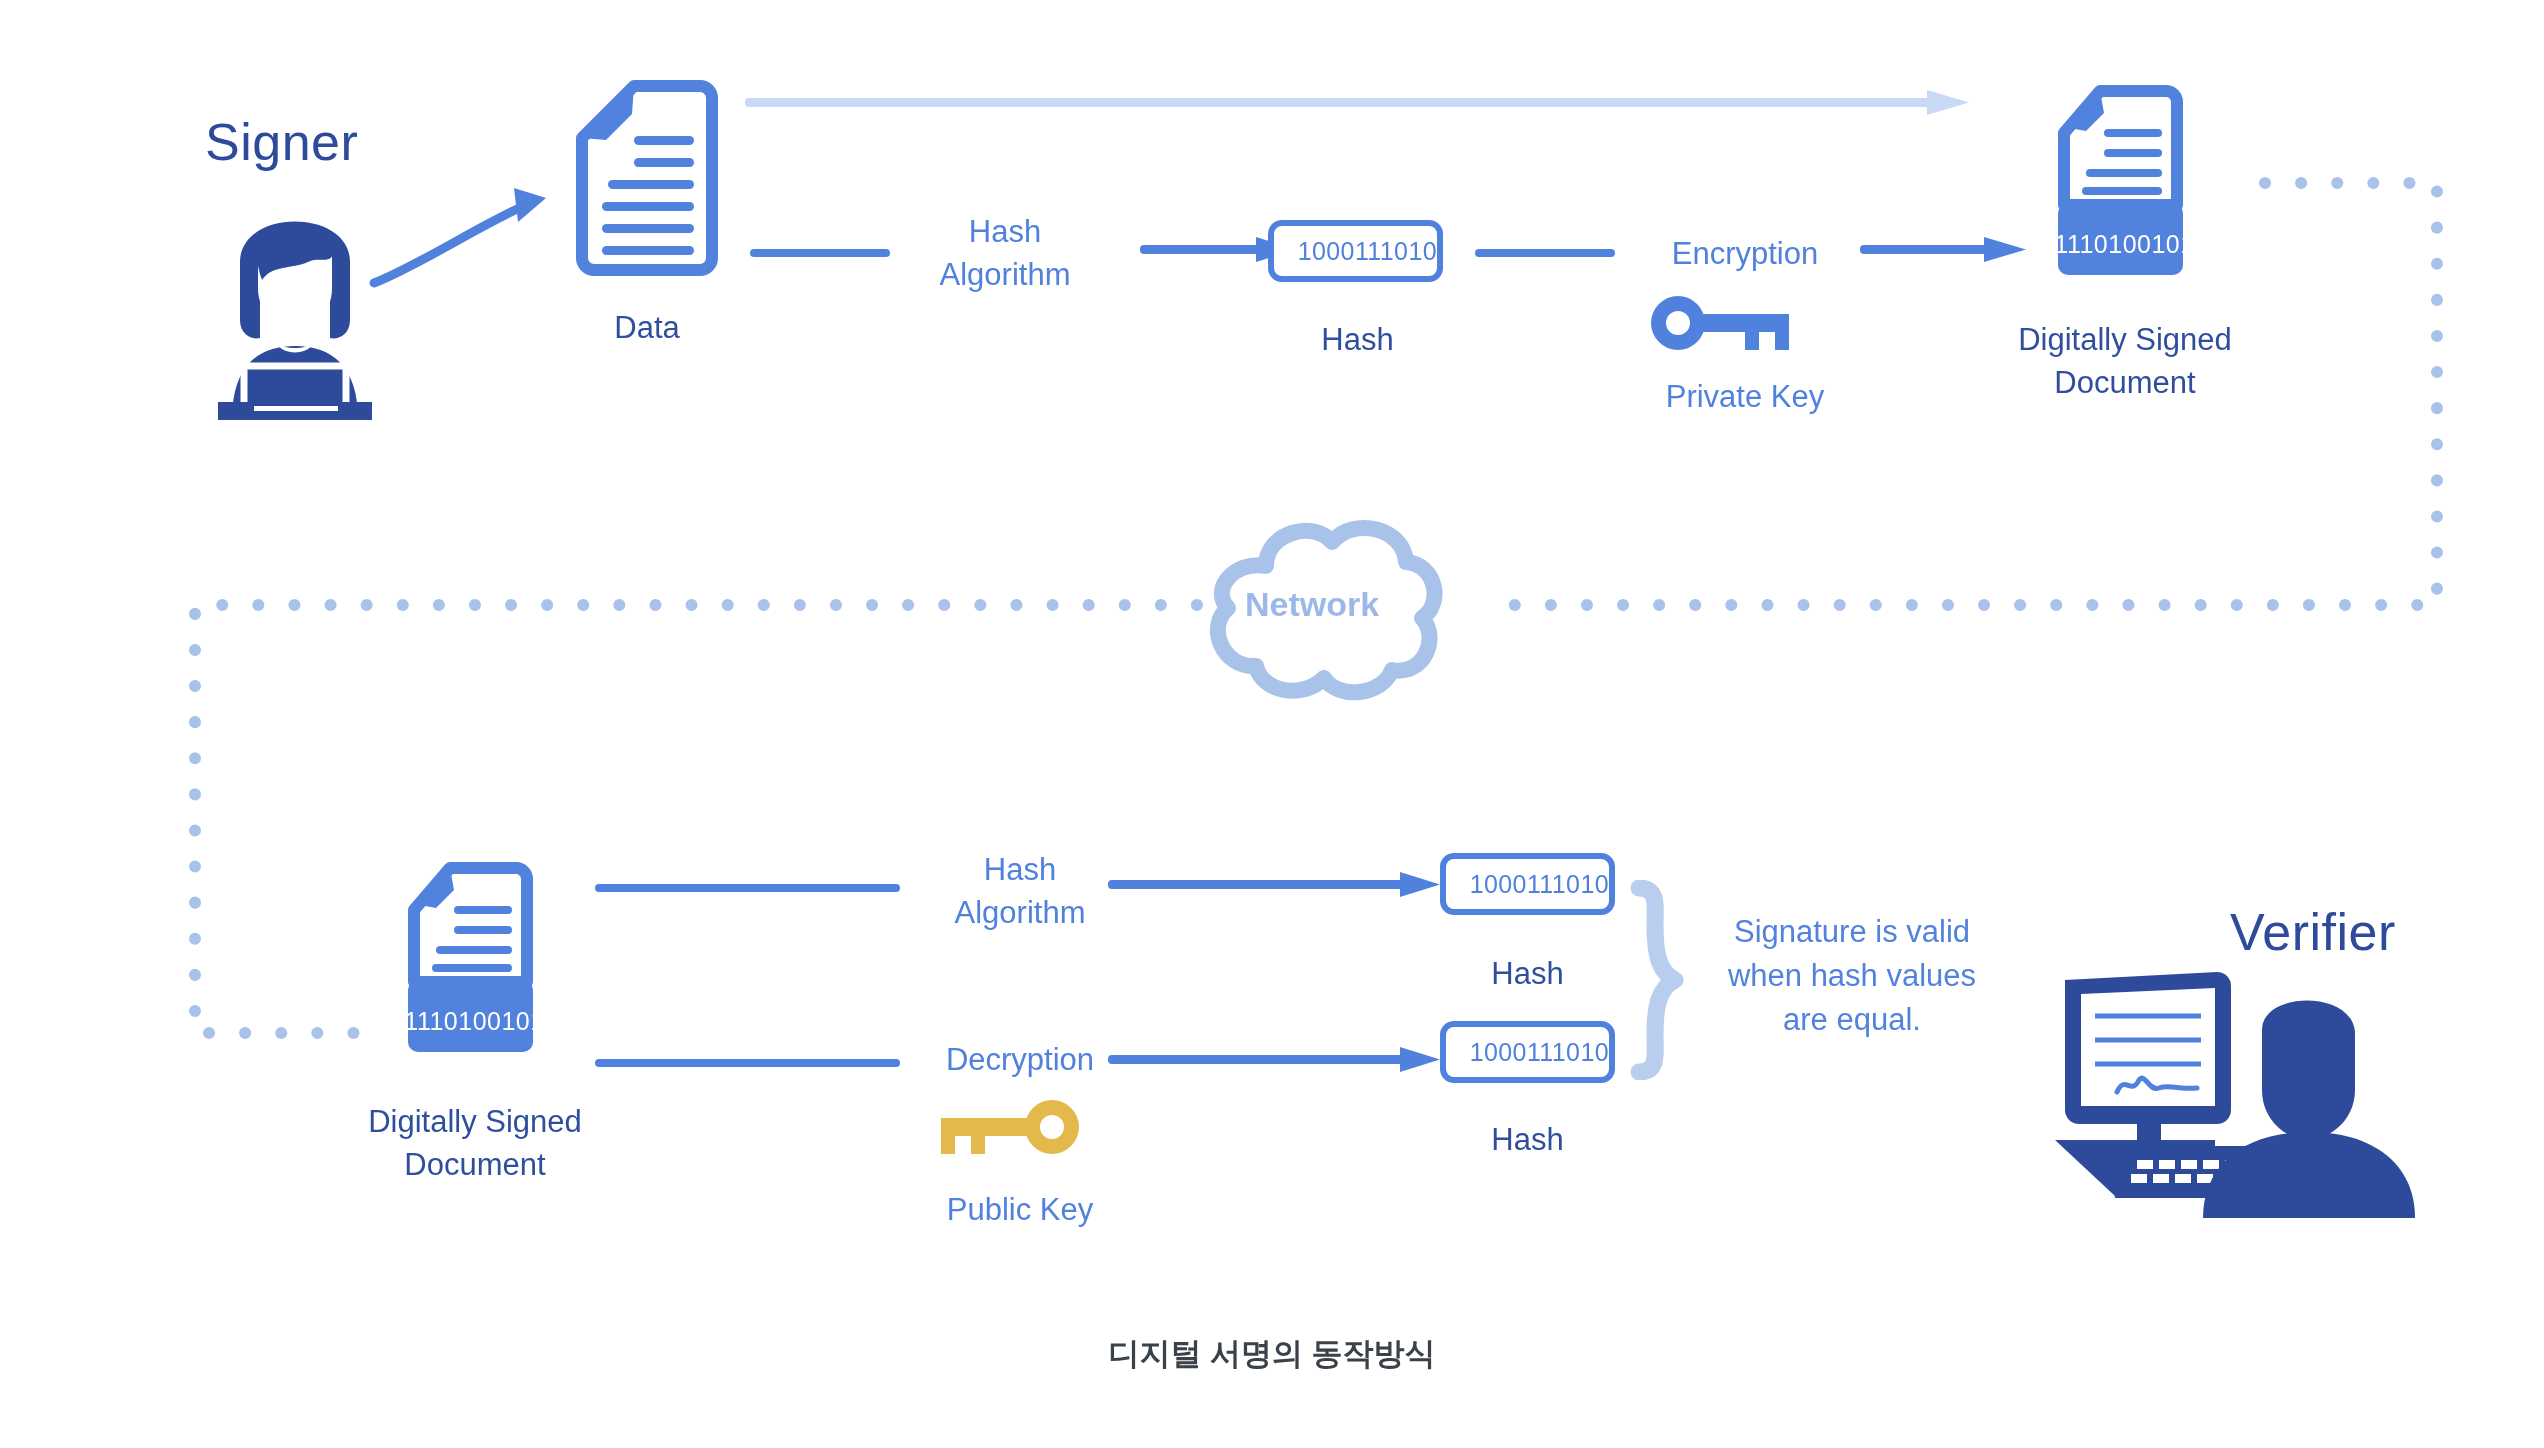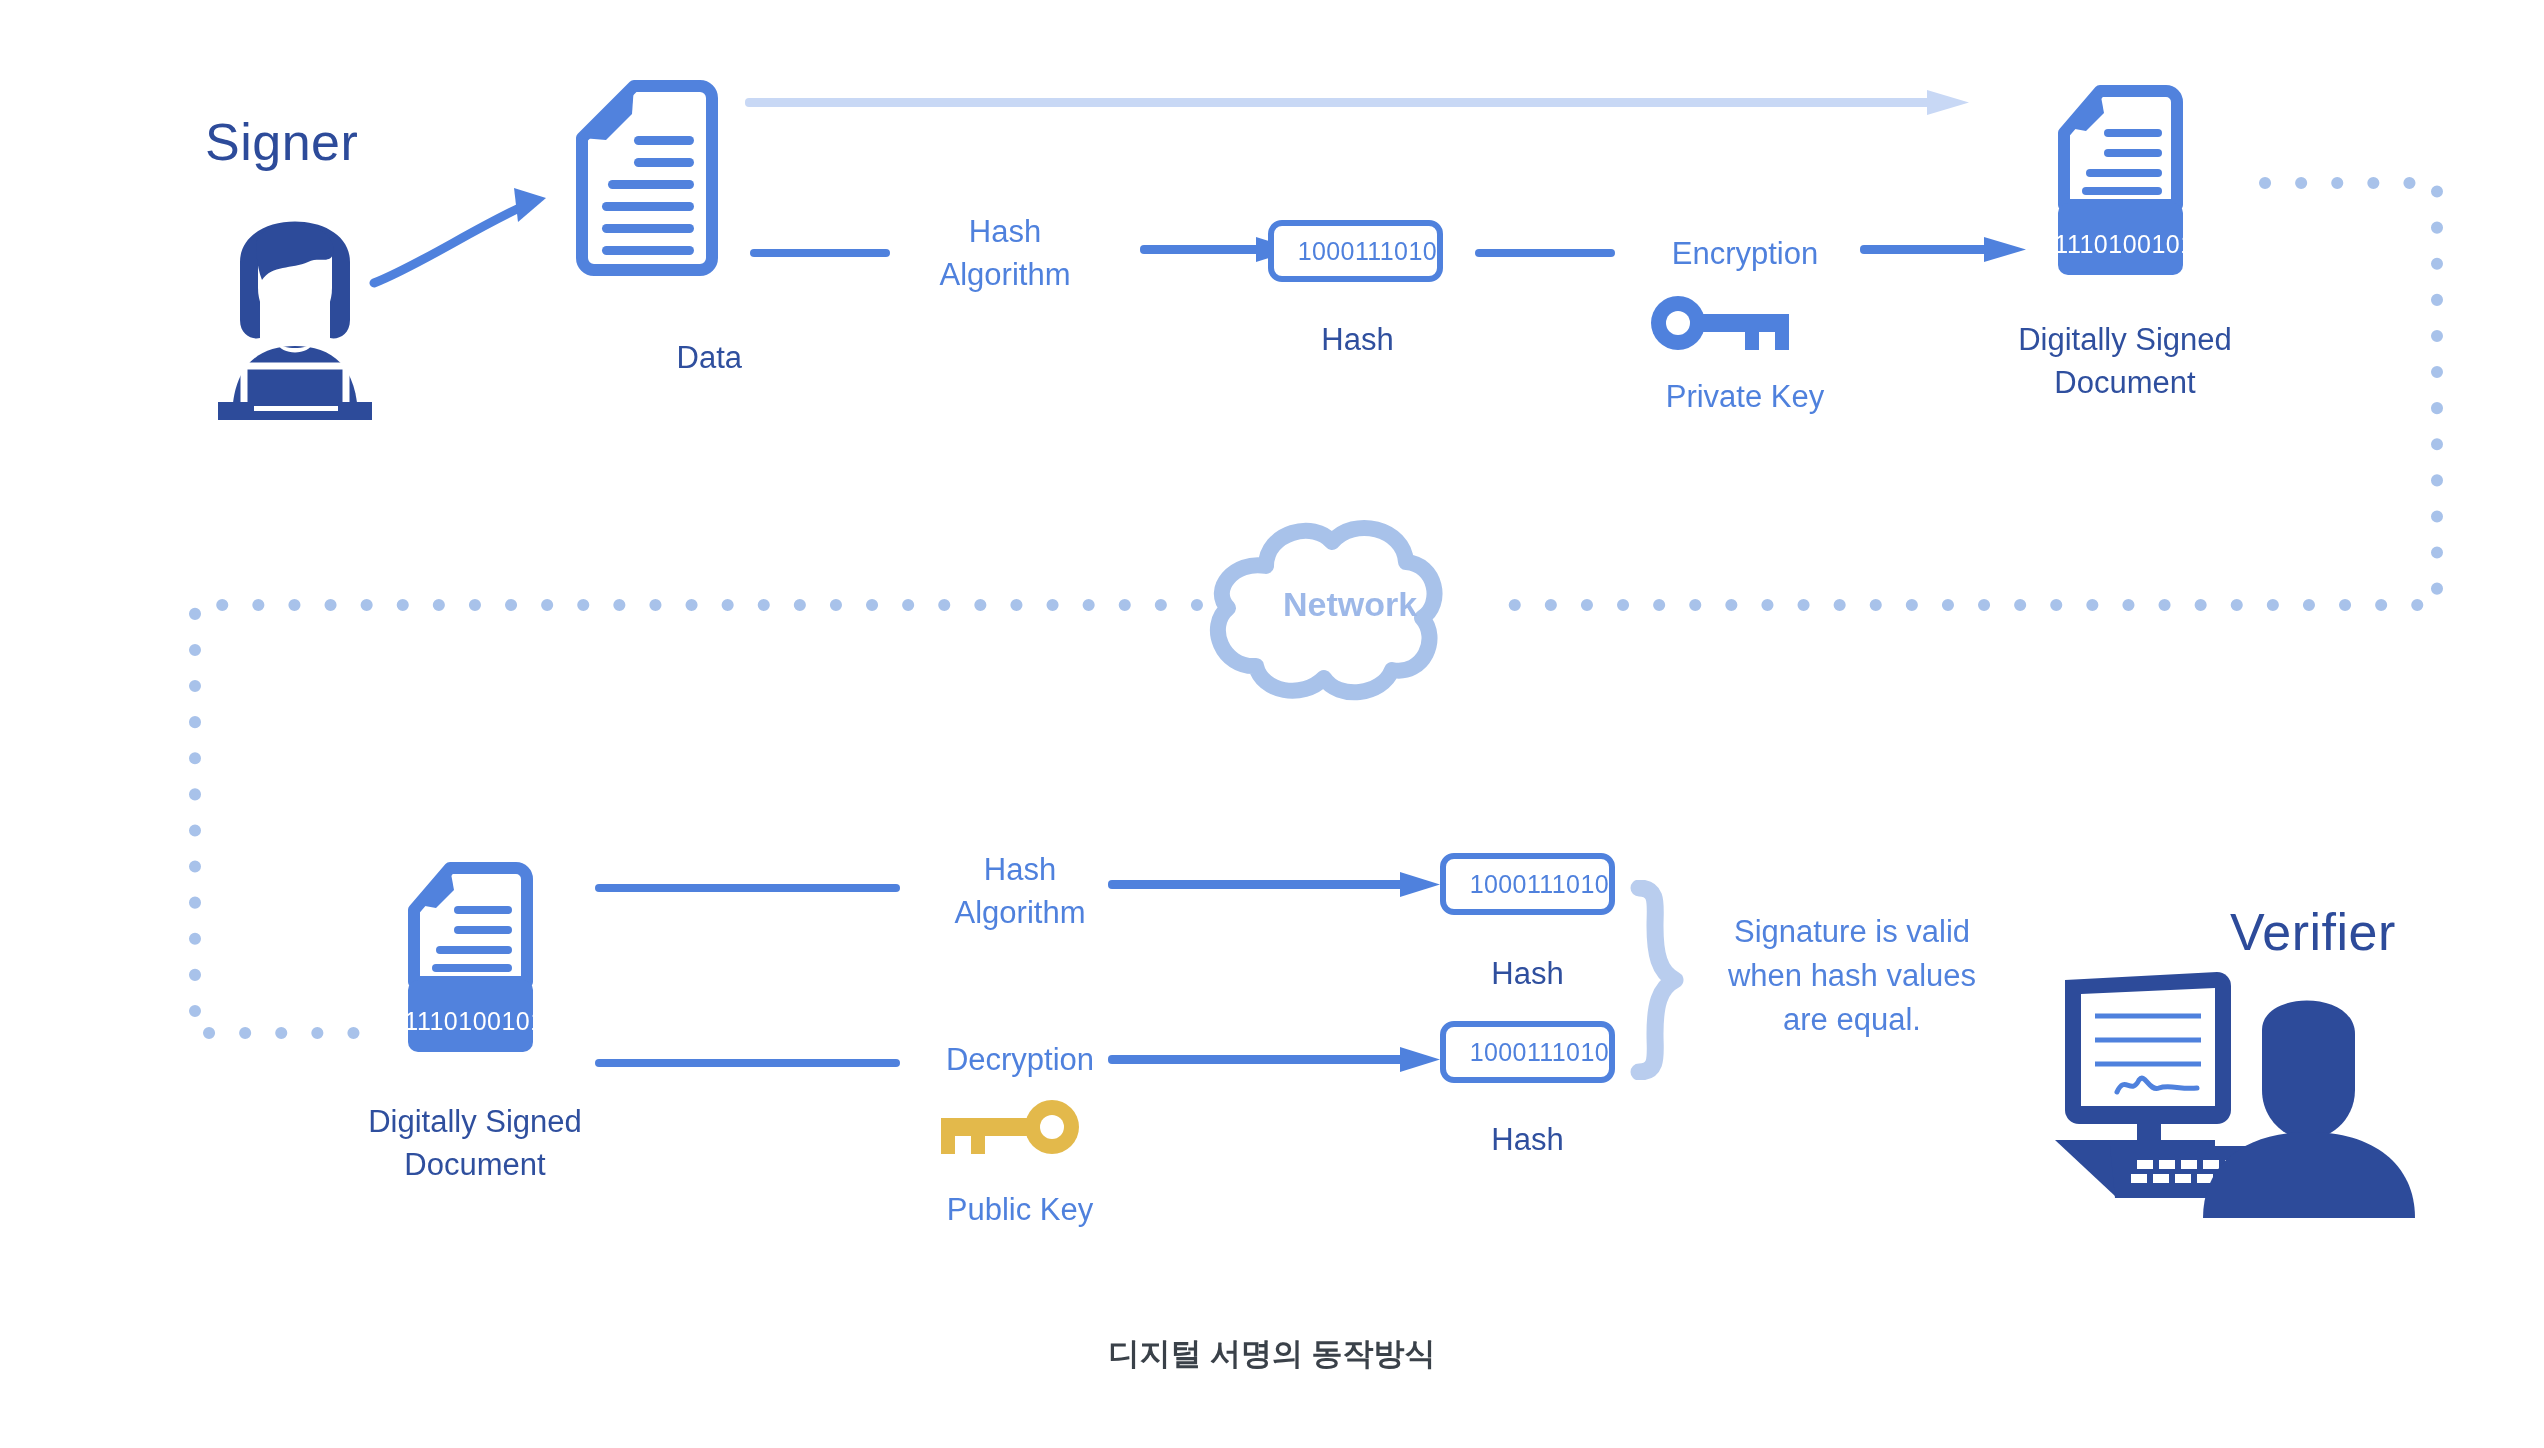--- a/index.html
+++ b/index.html
@@ -53,21 +53,20 @@
     font-size: 25px;
     letter-spacing: 0.5px;
     white-space: nowrap;
     text-align: center;
   }
   .cloud-label {
     color: #9db8e8;
     font-size: 34px;
     font-weight: 700;
     white-space: nowrap;
-    margin-left: 38px;
   }
   .valid-note {
     color: #5182dd;
     font-size: 31px;
     line-height: 44px;
     text-align: center;
     white-space: pre-line;
   }
   .figure-caption {
     color: #3a4149;
@@ -139,21 +138,21 @@
       <g fill="#5182dd">
         <rect x="62" y="58" width="60" height="9" rx="4.5"></rect>
         <rect x="62" y="80" width="60" height="9" rx="4.5"></rect>
         <rect x="36" y="102" width="86" height="9" rx="4.5"></rect>
         <rect x="30" y="124" width="92" height="9" rx="4.5"></rect>
         <rect x="30" y="146" width="92" height="9" rx="4.5"></rect>
         <rect x="30" y="168" width="92" height="9" rx="4.5"></rect>
       </g>
     </svg>
   </div>
-  <div class="abs caption-navy" style="left:552px; top:336px; width:190px;text-align:right;">Data</div>
+  <div class="abs caption-navy" style="left:552px; top:306px; width:190px;">Data</div>
 
   <div class="abs" style="left:745px; top:88px; width:1230px; height:30px;">
     <svg width="1230" height="30" viewBox="0 0 1230 30">
       <rect x="0" y="10" width="1188" height="9" rx="4" fill="#c8d8f5"></rect>
       <path d="M1182 2 L1224 14.5 L1182 27 Z" fill="#c8d8f5"></path>
     </svg>
   </div>
 
   <div class="abs line" style="left:750px; top:249px; width:140px;"></div>
 

